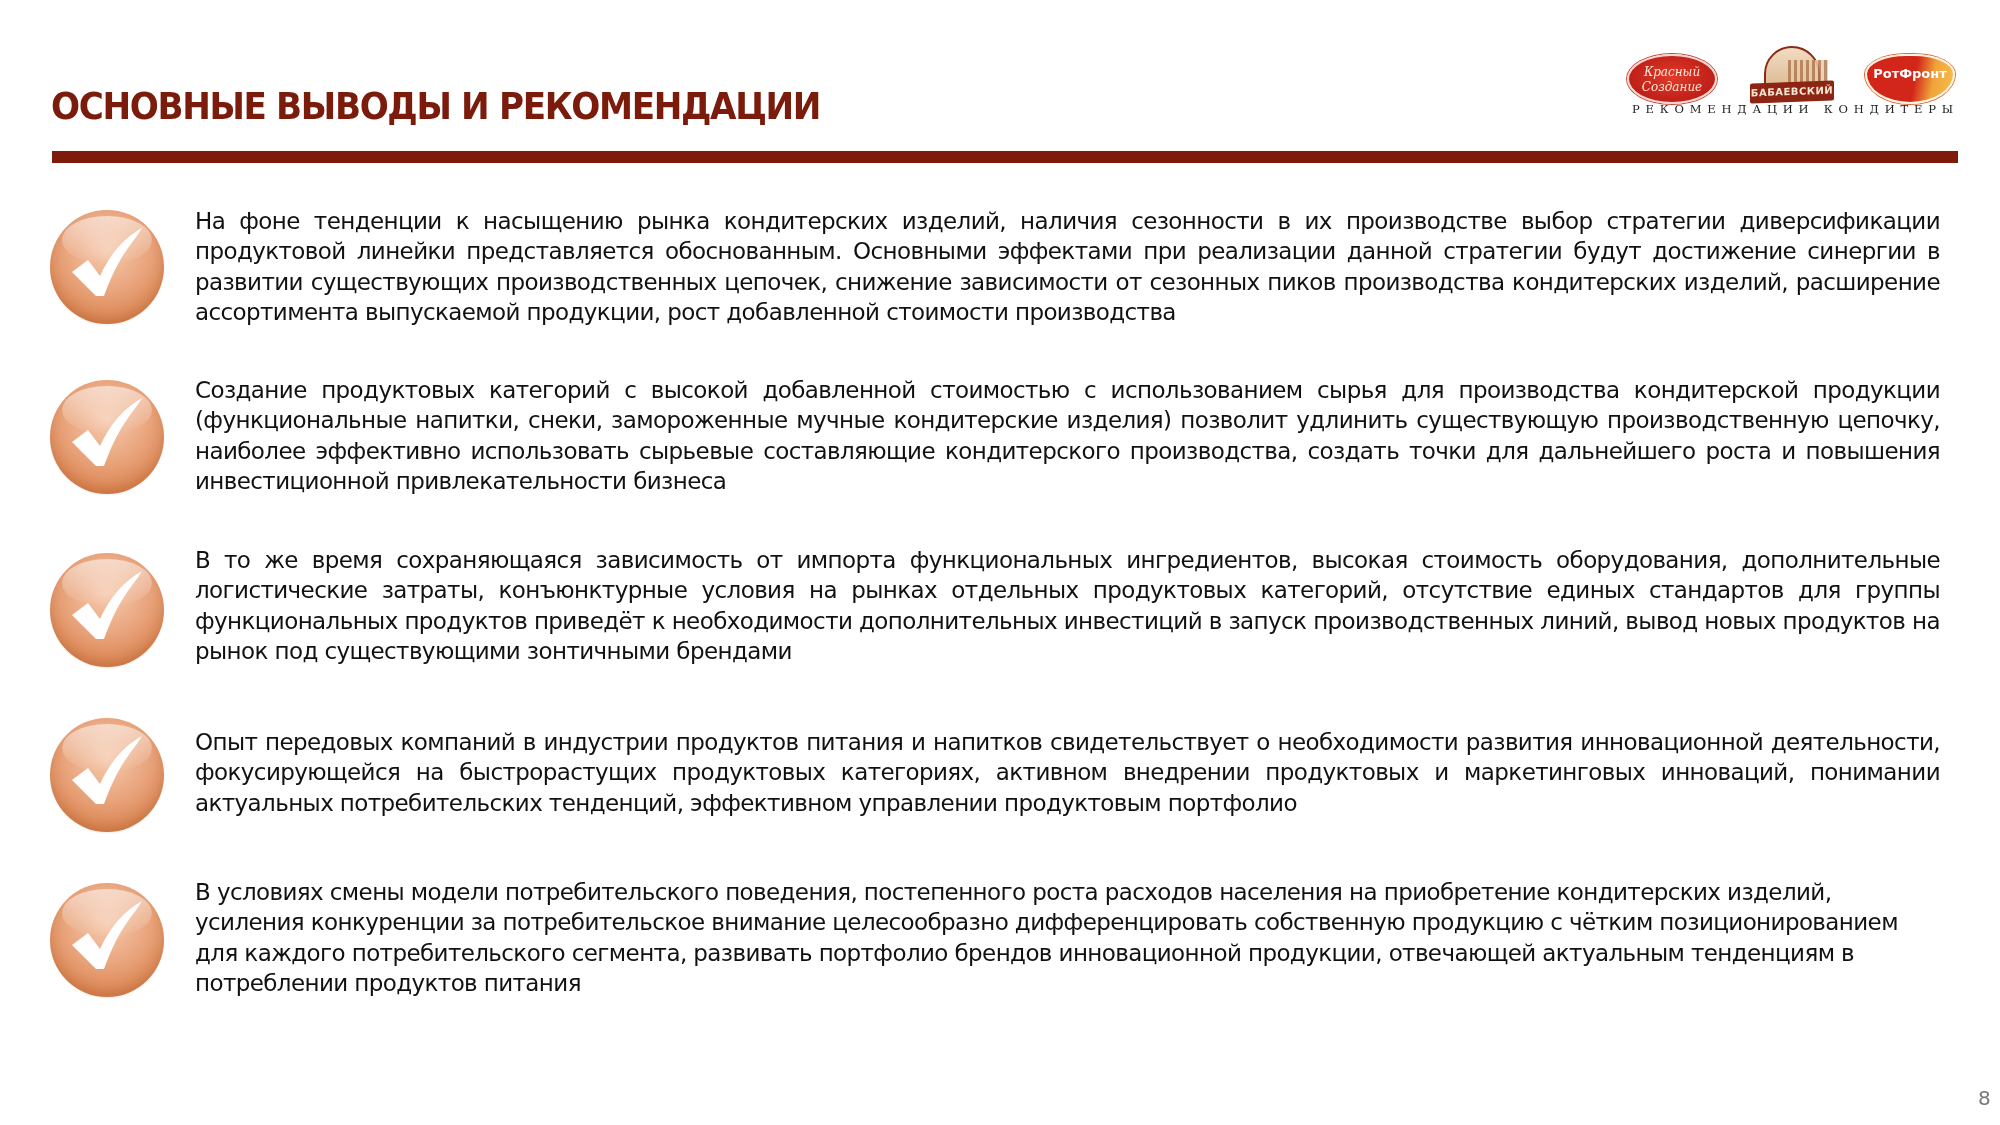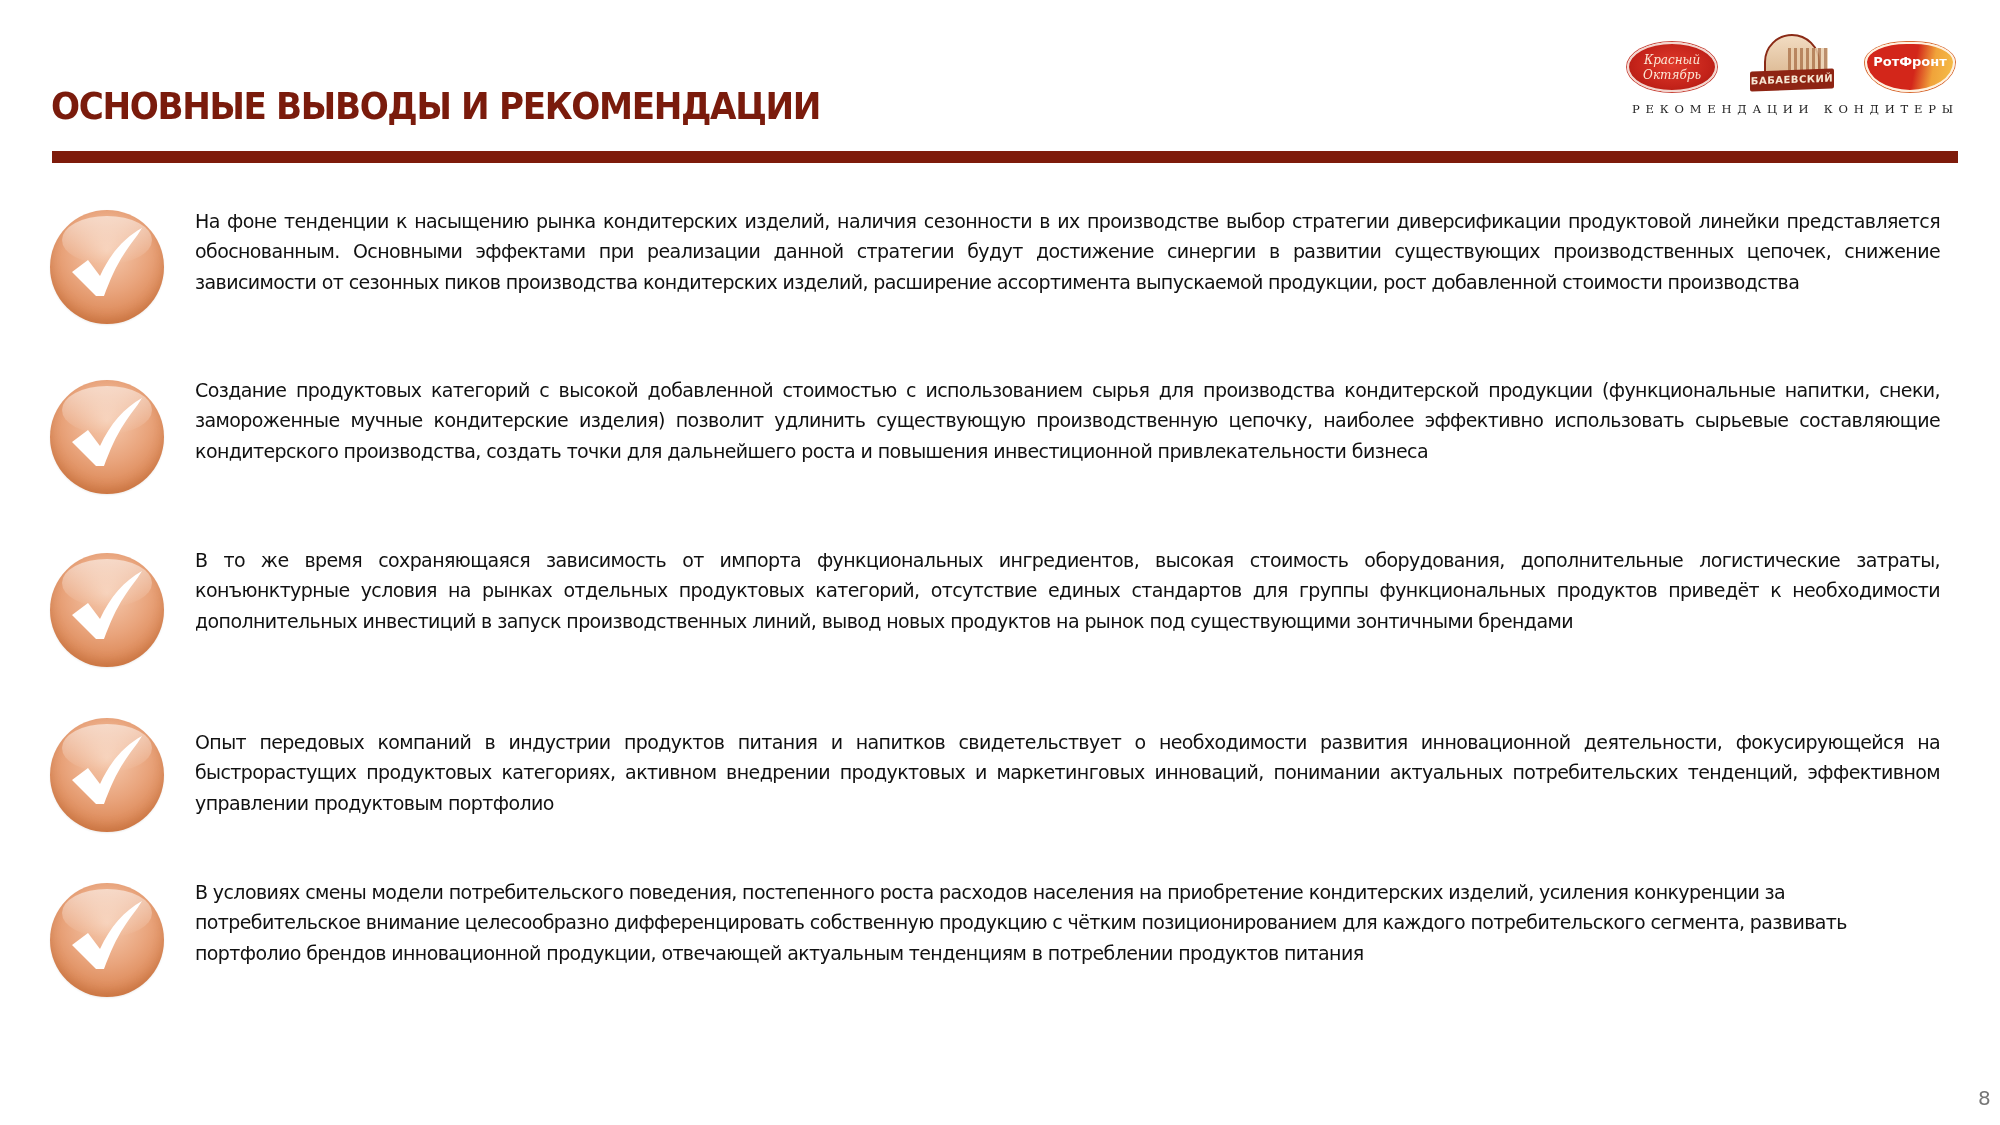--- a/index.html
+++ b/index.html
@@ -9,21 +9,21 @@
     }
     .title {
       position: absolute; left: 51px; top: 84px;
       font-family: "DejaVu Sans", sans-serif; font-weight: bold;
       font-size: 38px; letter-spacing: -1.5px; color: #7a1b0c;
       transform: scaleX(0.9); transform-origin: left center; white-space: nowrap;
     }
     .rule {
       position: absolute; left: 52px; top: 151px; width: 1906px; height: 12px; background: #7e1b0b;
     }
-    .logos { position: absolute; left: 1625px; top: 34px; width: 330px; height: 90px; }
+    .logos { position: absolute; left: 1625px; top: 46px; width: 330px; height: 90px; }
     .logo { position: absolute; }
     .logo-ko {
       left: 2px; top: 8px; width: 90px; height: 50px; border-radius: 50%;
       background: radial-gradient(ellipse at 50% 45%, #e03a2b 0%, #c4231a 60%, #a8170f 100%);
       border: 2px solid #f3d6cf; box-shadow: 0 0 0 1px #c8473c;
       color: #fbe9d7; font-family: "DejaVu Serif", serif; font-style: italic; font-size: 12px;
       text-align: center; line-height: 15px; padding-top: 9px; box-sizing: border-box;
     }
     .logo-bab { left: 125px; top: 0px; width: 84px; height: 64px; }
     .bab-dome {
@@ -56,39 +56,39 @@
       background: radial-gradient(circle at 50% 35%, #f6cbb0 0%, #e9a47c 45%, #d9824e 80%, #cf7641 100%);
       box-shadow: inset 0 -6px 10px rgba(160,80,30,.25), 0 1px 2px rgba(0,0,0,.08);
     }
     .check::before {
       content: ""; position: absolute; left: 12px; top: 6px; width: 90px; height: 48px; border-radius: 50%;
       background: linear-gradient(rgba(255,255,255,.55), rgba(255,255,255,0));
     }
     .check svg { position: absolute; left: 16px; top: 14px; }
     .text {
       position: absolute; left: 195px; width: 1745px;
-      font-family: "DejaVu Sans", sans-serif; font-size: 19px; line-height: 30.3px;
+      font-family: "DejaVu Sans", sans-serif; font-size: 23px; line-height: 30.3px;
       text-align: justify; color: #111; letter-spacing: -0.6px;
     }
     .text.left { text-align: left; }
     .page-num {
       position: absolute; left: 1978px; top: 1086px; font-family: "DejaVu Sans", sans-serif;
       font-size: 20px; color: #777;
     }
   </style>
 </head>
 <body>
 
 <div class="title">ОСНОВНЫЕ ВЫВОДЫ И РЕКОМЕНДАЦИИ</div>
 <div class="rule"></div>
 
 <div class="logos">
   <div class="logo logo-ko">
     <div>Красный</div>
-    <div>Октябрь</div>
+    <div>Создание</div>
   </div>
   <div class="logo logo-bab">
     <div class="bab-dome">
       <div class="bab-building"></div>
     </div>
     <div class="bab-ribbon">БАБАЕВСКИЙ</div>
   </div>
   <div class="logo logo-rf">РотФронт</div>
 </div>
 <div class="tagline">РЕКОМЕНДАЦИИ КОНДИТЕРЫ</div>

